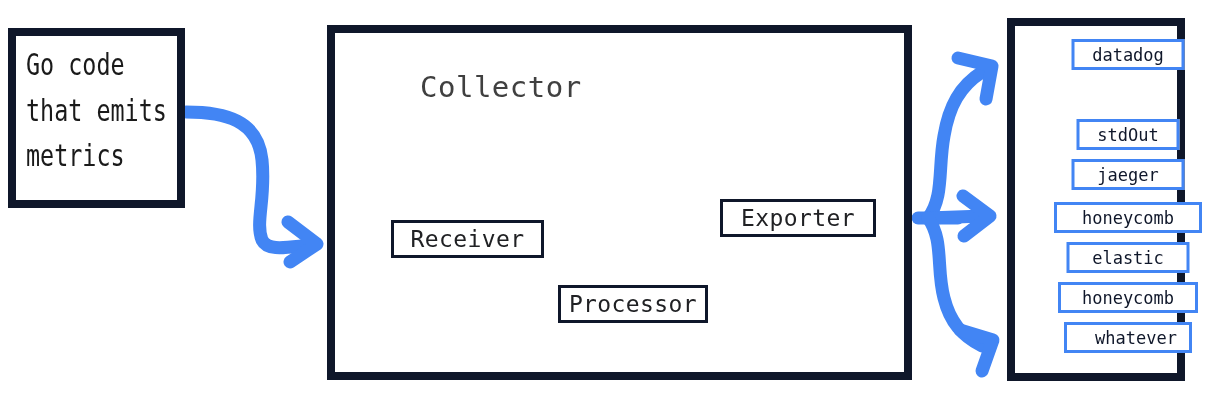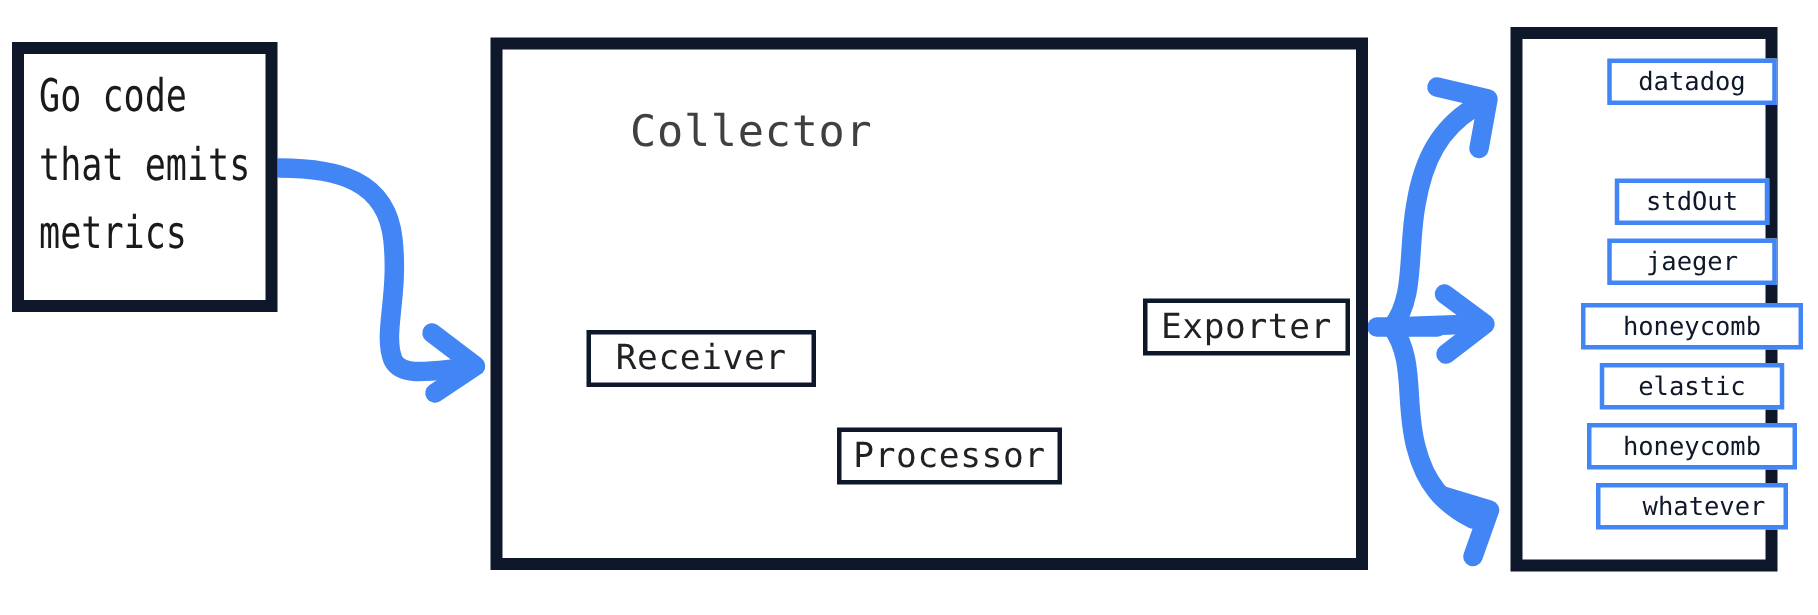--- a/index.html
+++ b/index.html
@@ -75,22 +75,22 @@
     letter-spacing: 0.4px;
     margin-left: 48px;
   }
   #processor-box {
     left: 558px; top: 285px;
     width: 150px; height: 38px;
     font-size: 23px;
     letter-spacing: 0.4px;
   }
   #exporter-box {
-    left: 762px; top: 199px;
-    width: 138px; height: 38px;
+    left: 720px; top: 199px;
+    width: 156px; height: 38px;
     font-size: 23px;
     letter-spacing: 0.4px;
   }
 
   
   #destinations-box {
     left: 1007px; top: 18px;
     width: 178px; height: 363px;
     display: block;
   }

